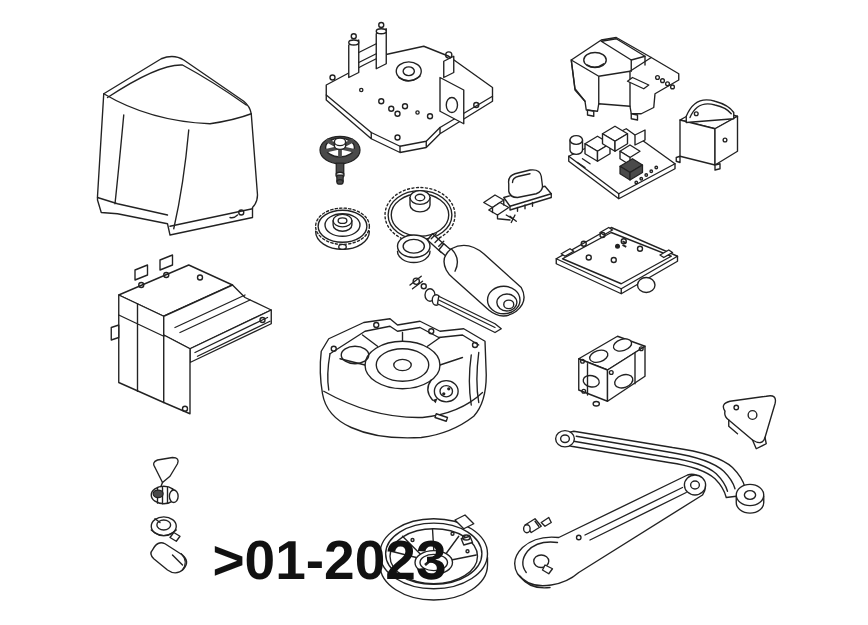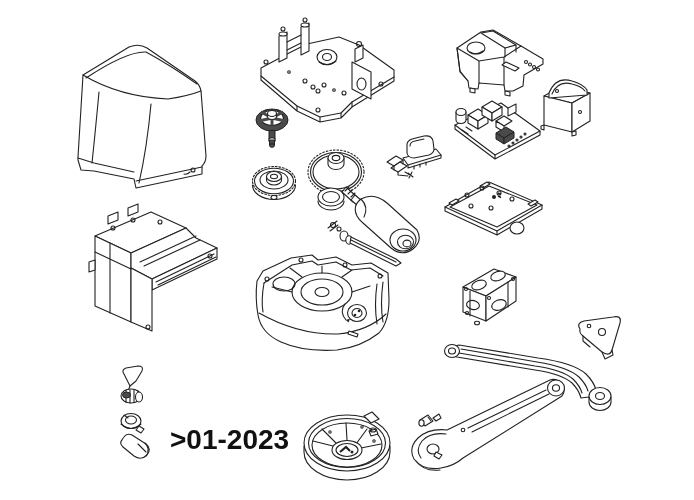--- a/index.html
+++ b/index.html
@@ -2,21 +2,21 @@
 <html><head>
 <meta charset="utf-8">
 <style>
   html,body{margin:0;padding:0;background:#fff;}
   .stage{position:relative;width:694px;height:500px;background:#fff;overflow:hidden;
          font-family:"Liberation Sans",sans-serif;}
   .stage svg{position:absolute;left:0;top:0;}
   .ln{fill:none;stroke:#222;stroke-width:1.1;stroke-linejoin:round;stroke-linecap:round;}
   .fw{fill:#fff;stroke:#222;stroke-width:1.1;stroke-linejoin:round;stroke-linecap:round;}
   .dk{fill:#4a4a4a;stroke:#222;stroke-width:1;stroke-linejoin:round;}
-  .version-label{position:absolute;left:170px;top:424px;font-size:28px;font-weight:700;
+  .version-label{position:absolute;left:170px;top:424px;font-size:44px;font-weight:700;
                  color:#111;letter-spacing:0px;white-space:nowrap;}
 </style>
 </head>
 <body>
 
 <div class="stage">
 <svg width="694" height="500" viewBox="0 0 694 500">
 
   <g>
     <path class="fw" d="M83,75 L129,47 Q139,43 147,48 L195,81 Q200,85 201,91 L206,156 Q206,162 202,166 L202,174 L136,188 L134,179 L94,171 L81,170 L78,160 L78,157 Z"></path>

